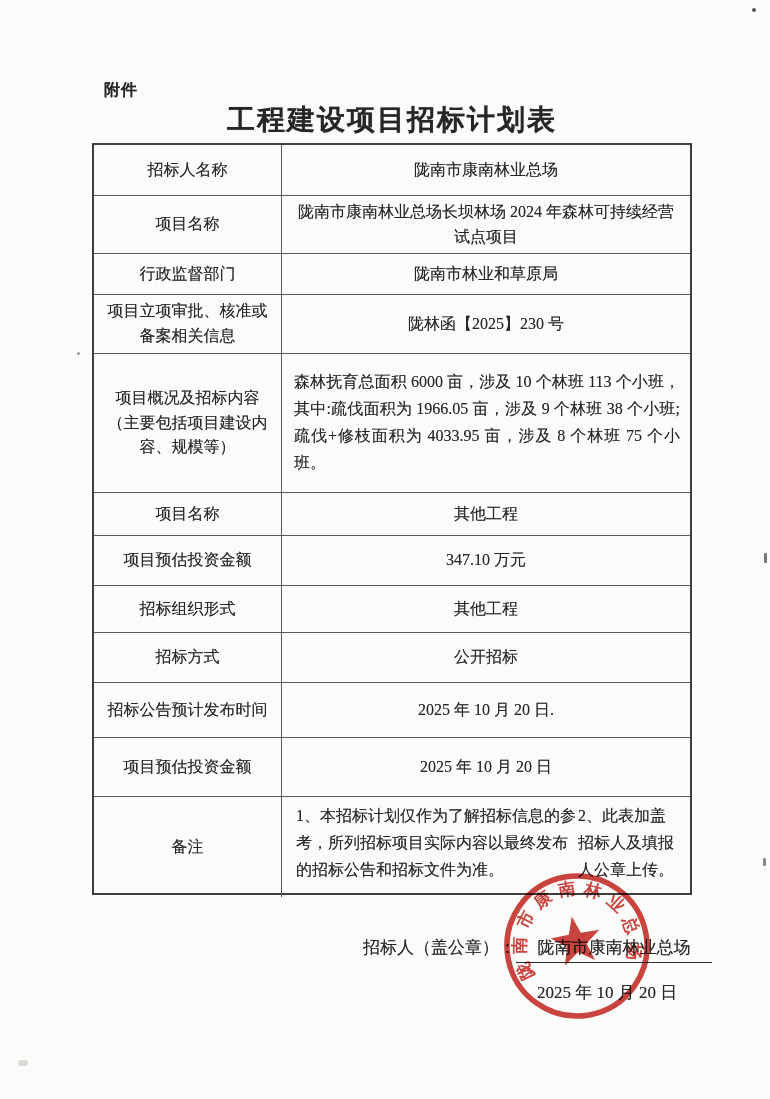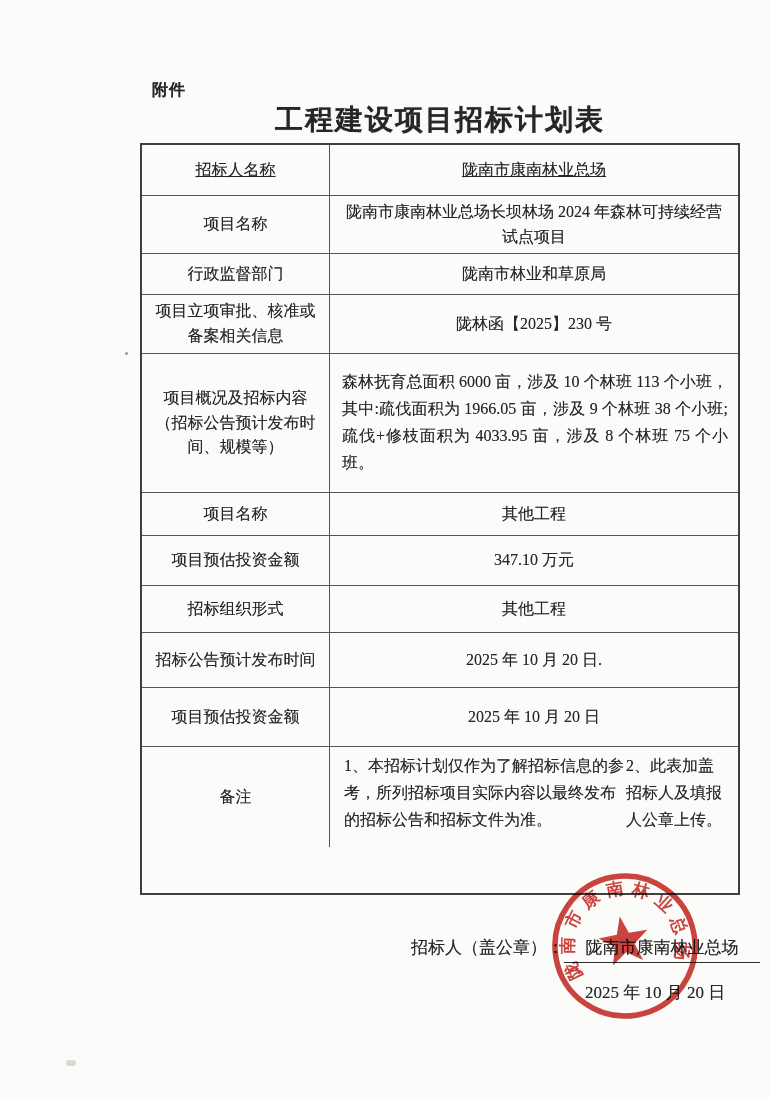--- a/index.html
+++ b/index.html
@@ -3,39 +3,39 @@
 <meta charset="utf-8">
 <style>
   html,body{margin:0;padding:0;}
   body{
     width:770px;height:1099px;position:relative;overflow:hidden;
     background:#fbfbfa;
     font-family:"Liberation Serif","DejaVu Serif",serif;
     color:#262626;
     -webkit-font-smoothing:antialiased;
   }
-  .page{position:absolute;inset:0;margin-left:48px;}
+  .page{position:absolute;inset:0;}
   .attachment{
     position:absolute;left:104px;top:80px;
     font-size:16px;font-weight:700;letter-spacing:1px;
     text-shadow:0 0 .6px rgba(45,45,45,.55);
   }
   .title{
     position:absolute;left:92px;top:101px;width:600px;
     text-align:center;font-size:28px;font-weight:700;letter-spacing:2px;
     text-shadow:0 0 .7px rgba(40,40,40,.6);
   }
   .table{
     position:absolute;left:92px;top:143px;width:600px;height:752px;
     border:2px solid #3f3f3f;box-sizing:border-box;
     display:flex;flex-direction:column;
     background:transparent;
   }
   .row{display:flex;flex:none;border-top:1px solid #565656;box-sizing:border-box;}
-  .row:first-child{border-top:none;text-decoration:underline;}
+  .row:first-child{border-top:none;}
   .cell{box-sizing:border-box;display:flex;align-items:center;justify-content:center;
     font-size:16px;line-height:1.55;text-shadow:0 0 .5px rgba(50,50,50,.5);}
   .label-cell{width:188px;flex:none;border-right:1px solid #565656;
     text-align:center;padding:2px 6px;}
   .value-cell{flex:1;text-align:center;padding:2px 10px;}
   .value-left{flex-direction:column;align-items:stretch;justify-content:center;
     text-align:justify;line-height:1.68;padding:6px 10px 6px 12px;}
   .remark-cell{flex-direction:row;align-items:stretch;justify-content:center;
     text-align:left;line-height:1.68;padding:6px 8px 6px 14px;}
   .r1{height:50px}.r2{height:58px}.r3{height:41px}.r4{height:59px}
@@ -89,39 +89,43 @@
       <div class="cell label-cell">行政监督部门</div>
       <div class="cell value-cell">陇南市林业和草原局</div>
     </div>
 
     <div class="row r4">
       <div class="cell label-cell">项目立项审批、核准或备案相关信息</div>
       <div class="cell value-cell">陇林函【2025】230 号</div>
     </div>
 
     <div class="row r5">
-      <div class="cell label-cell">项目概况及招标内容（招标公告预计发布时间、规模等）</div>
+      <div class="cell label-cell">项目概况及招标内容（主要包括项目建设内容、规模等）</div>
       <div class="cell value-cell value-left">森林抚育总面积 6000 亩，涉及 10 个林班 113 个小班，其中:疏伐面积为 1966.05 亩，涉及 9 个林班 38 个小班;疏伐+修枝面积为 4033.95 亩，涉及 8 个林班 75 个小班。</div>
     </div>
 
     <div class="row r6">
       <div class="cell label-cell">项目名称</div>
       <div class="cell value-cell">其他工程</div>
     </div>
 
     <div class="row r7">
       <div class="cell label-cell">项目预估投资金额</div>
       <div class="cell value-cell">347.10 万元</div>
     </div>
 
     <div class="row r8">
       <div class="cell label-cell">招标组织形式</div>
       <div class="cell value-cell">其他工程</div>
     </div>
 
+    <div class="row r9">
+      <div class="cell label-cell">招标方式</div>
+      <div class="cell value-cell">公开招标</div>
+    </div>
 
     <div class="row r10">
       <div class="cell label-cell">招标公告预计发布时间</div>
       <div class="cell value-cell">2025 年 10 月 20 日.</div>
     </div>
 
     <div class="row r11">
       <div class="cell label-cell">项目预估投资金额</div>
       <div class="cell value-cell">2025 年 10 月 20 日</div>
     </div>

